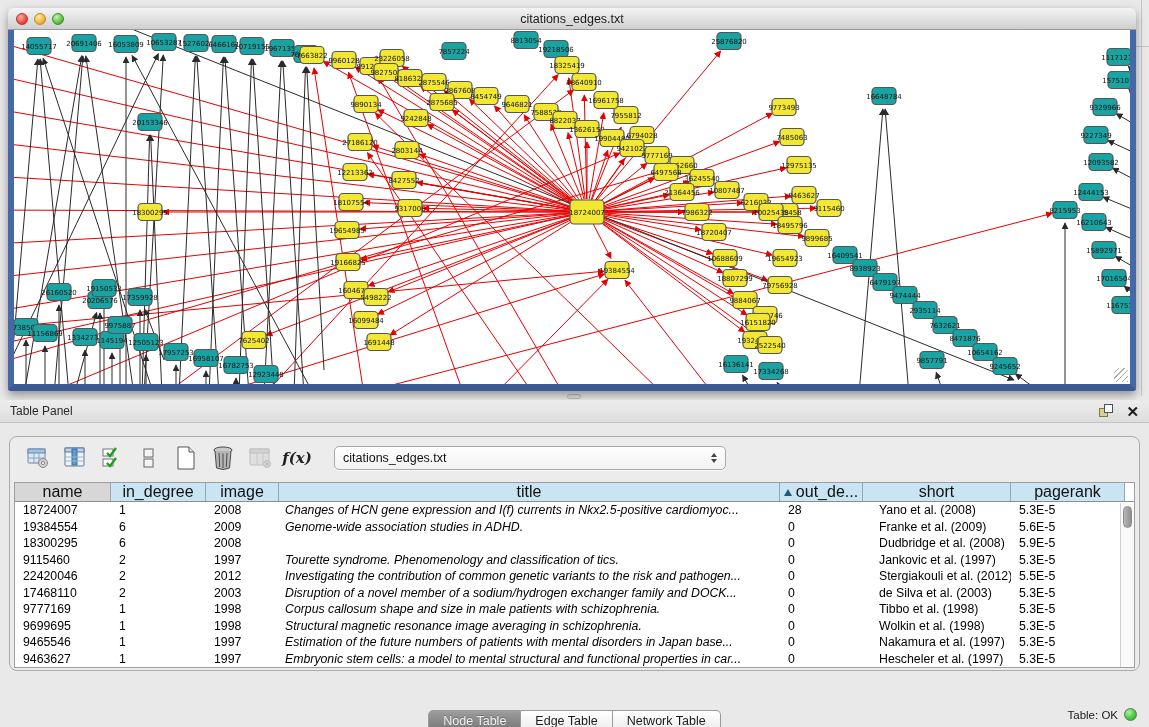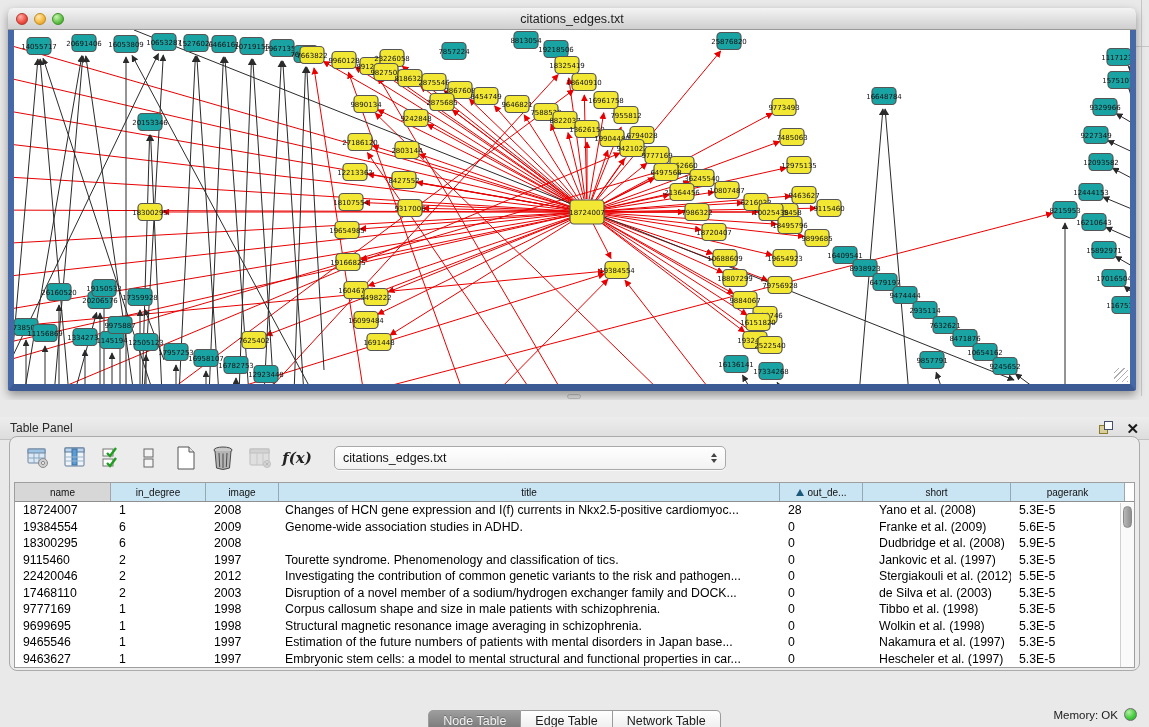--- a/index.html
+++ b/index.html
@@ -24,21 +24,21 @@
   .tl.yellow{ background:radial-gradient(circle at 35% 30%, #ffe9b0, #f5b63b 60%, #cf8f1f); border:1px solid #c08b22; }
   .tl.green { background:radial-gradient(circle at 35% 30%, #c8f5b2, #5fc043 60%, #3d9428); border:1px solid #3d8f2b; }
   #graph-canvas { position:relative; width:1116px; height:354px; background:#fff; overflow:hidden; }
   #graph-canvas svg { display:block; }
   .resize-grip { position:absolute; right:2px; bottom:2px; width:14px; height:14px;
     background:repeating-linear-gradient(135deg, transparent 0 3px, #9a9a9a 3px 4px); opacity:.8; }
 
   
   #table-panel { position:absolute; left:0; top:400px; width:1149px; height:327px; background:#e9e9e9; }
   #panel-titlebar { height:23px; background:linear-gradient(#ededed,#dddddd); border-bottom:1px solid #c2c2c2;
-    display:flex; align-items:center; padding:0 10px;margin-top:17px; }
+    display:flex; align-items:center; padding:0 10px; }
   #panel-titlebar .ptitle { font-size:12px; color:#2a2a2a; flex:1; }
   .float-icon { width:15px; height:15px; position:relative; margin-right:12px; cursor:pointer; }
   .float-icon .b1 { position:absolute; left:0; top:4px; width:9px; height:9px; border:1.4px solid #8a7b2f; background:#d8cf9a; }
   .float-icon .b2 { position:absolute; left:5px; top:0; width:9px; height:9px; border:1.4px solid #44506b; background:#fff; }
   .close-icon { font-size:15px; font-weight:bold; color:#1a1a1a; line-height:15px; cursor:pointer; }
 
   #inner-panel { position:absolute; left:9px; top:36px; width:1131px; height:235px;
     background:#ececec; border:1px solid #ababab; border-radius:8px; }
 
   
@@ -51,28 +51,28 @@
     box-shadow:0 1px 0 rgba(255,255,255,.7); }
   #table-selector .sel-text { flex:1; font-size:12.5px; color:#111; }
   .updown { display:flex; flex-direction:column; align-items:center; gap:2px; padding-left:6px; border-left:0; }
   .updown i { width:0; height:0; border-left:3.5px solid transparent; border-right:3.5px solid transparent; display:block; }
   .updown .up { border-bottom:4.5px solid #444; }
   .updown .dn { border-top:4.5px solid #444; }
 
   
   #data-table { position:absolute; left:4px; right:4px; top:45px; height:186px; border:1px solid #9e9e9e; background:#fff; overflow:hidden; }
   #thead { display:flex; height:19px; border-bottom:1px solid #8f8f8f; }
-  .th { background:#c9e4f2; border-right:1px solid #93a9b4; font-size:10px; color:#111;
+  .th { background:#c9e4f2; border-right:1px solid #93a9b4; font-size:16px; color:#111;
     display:flex; align-items:center; justify-content:center; overflow:hidden; white-space:nowrap; cursor:pointer; }
   .th.gray { background:#d7d7d7; border-right-color:#a5a5a5; }
   .sort-tri { width:0; height:0; border-left:4.5px solid transparent; border-right:4.5px solid transparent;
     border-bottom:7px solid #1b5a7a; margin-right:4px; position:relative; }
   .tr { display:flex; height:16.5px; background:#fff; }
   .td { font-size:12.3px; color:#000; line-height:16.5px; white-space:nowrap; overflow:hidden; padding-left:8px; }
-  .td.c3 { padding-left:6px; } .td.c5 { padding-left:16px; }
+  .td.c3 { padding-left:6px;font-style:italic; } .td.c5 { padding-left:16px; }
   #vscroll { position:absolute; top:20px; right:0; width:14px; bottom:0; background:#fafafa; border-left:1px solid #d0d0d0; }
   #vthumb { position:absolute; top:3px; left:2px; width:9px; height:22px; border-radius:5px;
     background:linear-gradient(90deg,#b8b8b8,#8f8f8f); border:1px solid #8a8a8a; }
 
   
   #table-tabs { position:absolute; left:0; right:0; top:273px; display:flex; justify-content:center; }
   .seg { height:22px; display:flex; align-items:center; padding:0 14px; font-size:12.5px; border:1px solid #9b9b9b; border-left:0; cursor:pointer;
     background:linear-gradient(#ffffff,#ececec); color:#1b1b1b; }
   .seg:first-child { border-left:1px solid #9b9b9b; border-radius:5px 0 0 5px; }
   .seg:last-child { border-radius:0 5px 5px 0; }
@@ -949,16 +949,16 @@
     </div>
 
     <div id="table-tabs">
         <div class="seg active">Node Table</div>
         <div class="seg">Edge Table</div>
         <div class="seg">Network Table</div>
       </div>
   </div>
 
   <div id="status-bar">
-    <span class="mem">Memory: OK</span>
+    <span class="mem">Table: OK</span>
     <span class="mem-dot"></span>
   </div>
 </div>
 
 </body></html>

